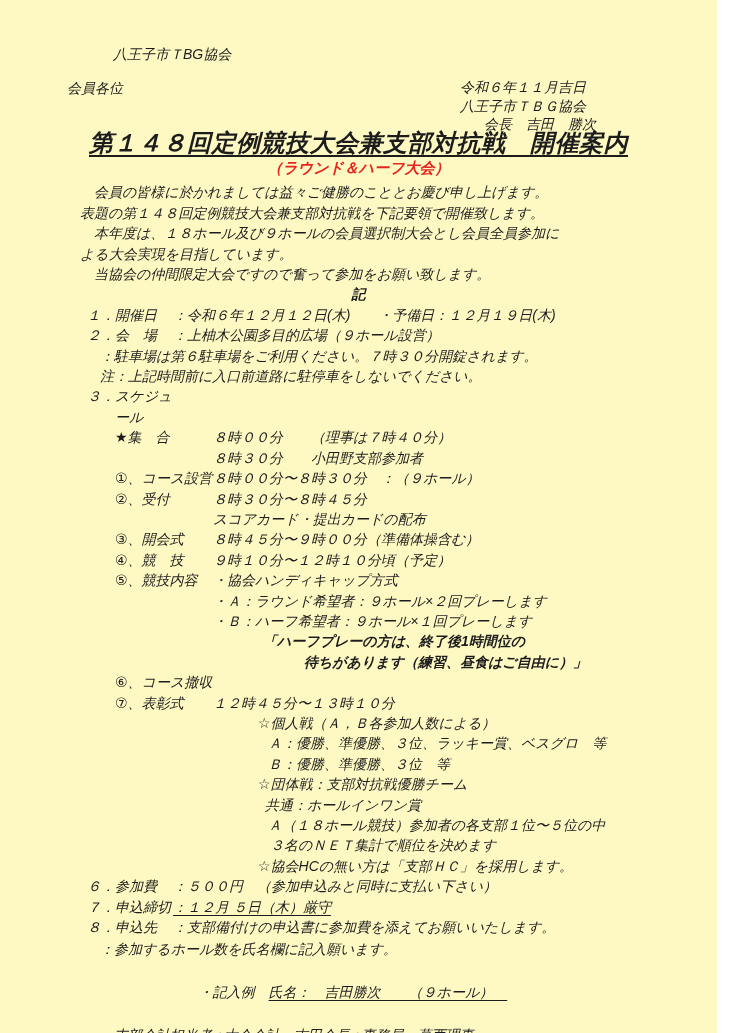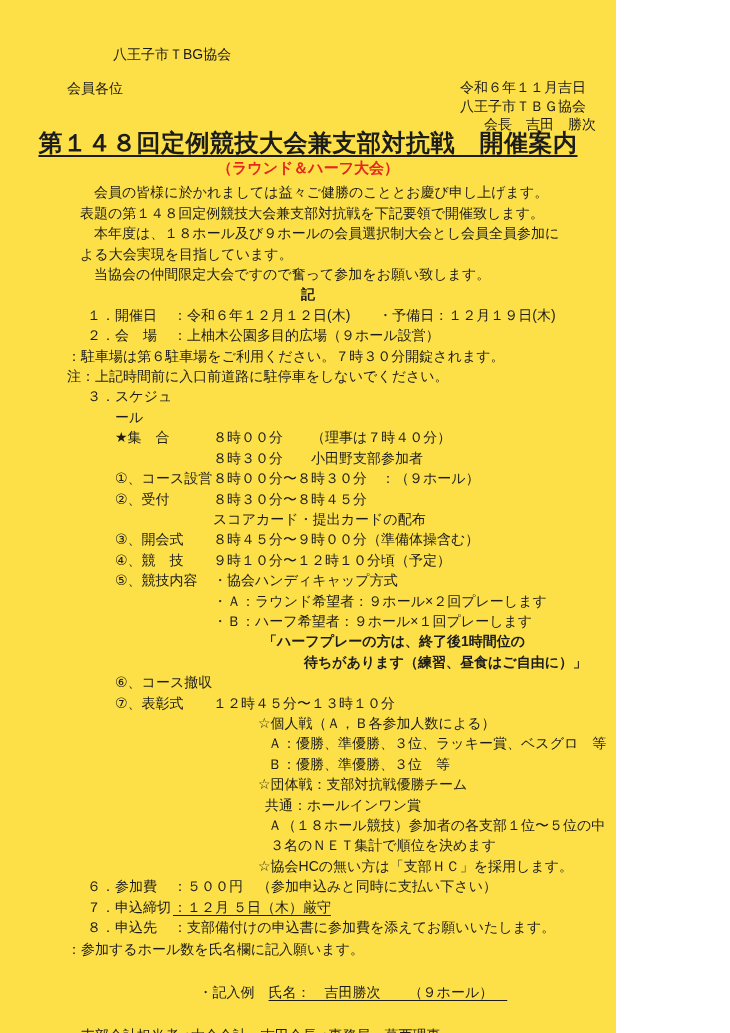--- a/index.html
+++ b/index.html
@@ -4,21 +4,21 @@
 <style>
   html,body{margin:0;padding:0;}
   body{
     width:730px;height:1033px;
     background:#ffffff;
     font-family:"Liberation Sans","DejaVu Sans",sans-serif;
     color:#1c1c1c;
     font-size:14px;
     line-height:20.4px;
   }
-  .page{position:relative;width:616px;height:1033px;background:#fde047;overflow:hidden;}
+  .page{position:relative;width:717px;height:1033px;background:#fef9c3;overflow:hidden;font-style:italic;}
   .ln{white-space:pre-wrap;}
   
   .hdr{position:relative;height:86px;padding-top:44px;box-sizing:content-box;}
   .sender{padding-left:113px;}
   .addressee{padding-left:67px;margin-top:14px;}
   .rblock{position:absolute;left:460px;top:78px;line-height:18.5px;}
   .rblock .chair{padding-left:24px;}
   
   .main-title{
     text-align:center;font-weight:bold;font-size:24px;line-height:26px;
@@ -26,21 +26,21 @@
   }
   .subtitle{text-align:center;font-weight:bold;font-size:15px;margin-top:2px;}
   
   .intro{margin-top:4px;padding-left:80px;}
   .record-mark{text-align:center;font-weight:bold;}
   
   .item{display:flex;padding-left:87px;}
   .item .num{flex:none;width:28px;white-space:pre-wrap;}
   .item .ilabel{flex:none;width:58px;white-space:pre-wrap;}
   .item .ival{flex:1;white-space:pre-wrap;}
-  .cont{padding-left:67px;}
+  .cont{padding-left:100px;}
   
   .srow{display:flex;padding-left:99px;margin-left:16px;}
   .srow .slabel{flex:none;width:98px;white-space:pre-wrap;}
   .srow .stext{flex:1;white-space:pre-wrap;}
   .q1{padding-left:263px;font-weight:bold;}
   .q2{padding-left:304px;font-weight:bold;}
   .aw-star{padding-left:258px;}
   .aw-ab{padding-left:268px;}
   .aw-common{padding-left:265px;}
   .aw-net{padding-left:270px;}

